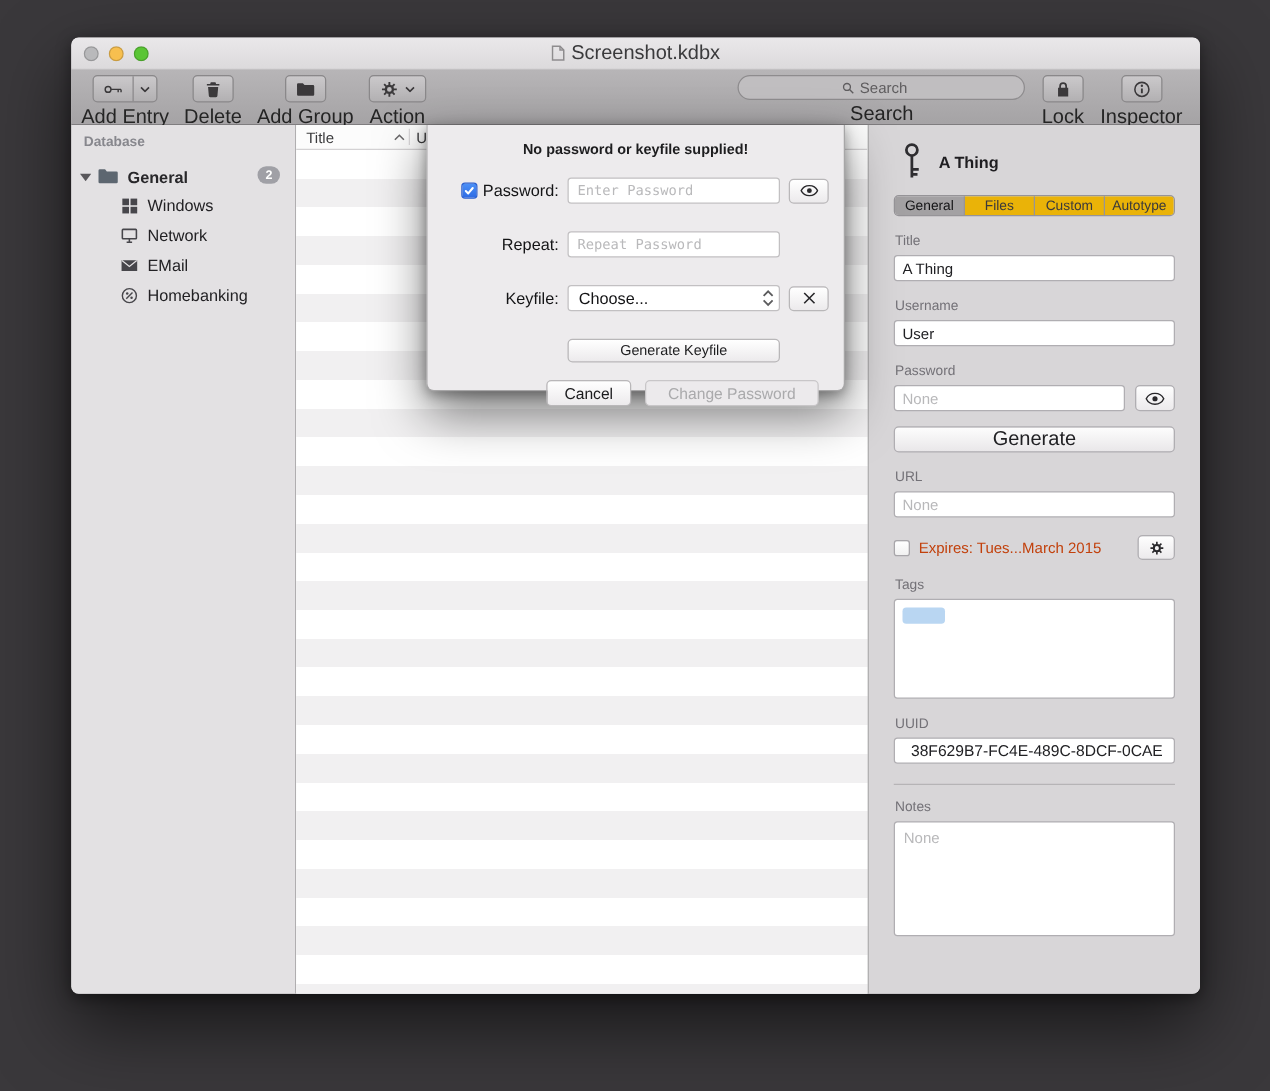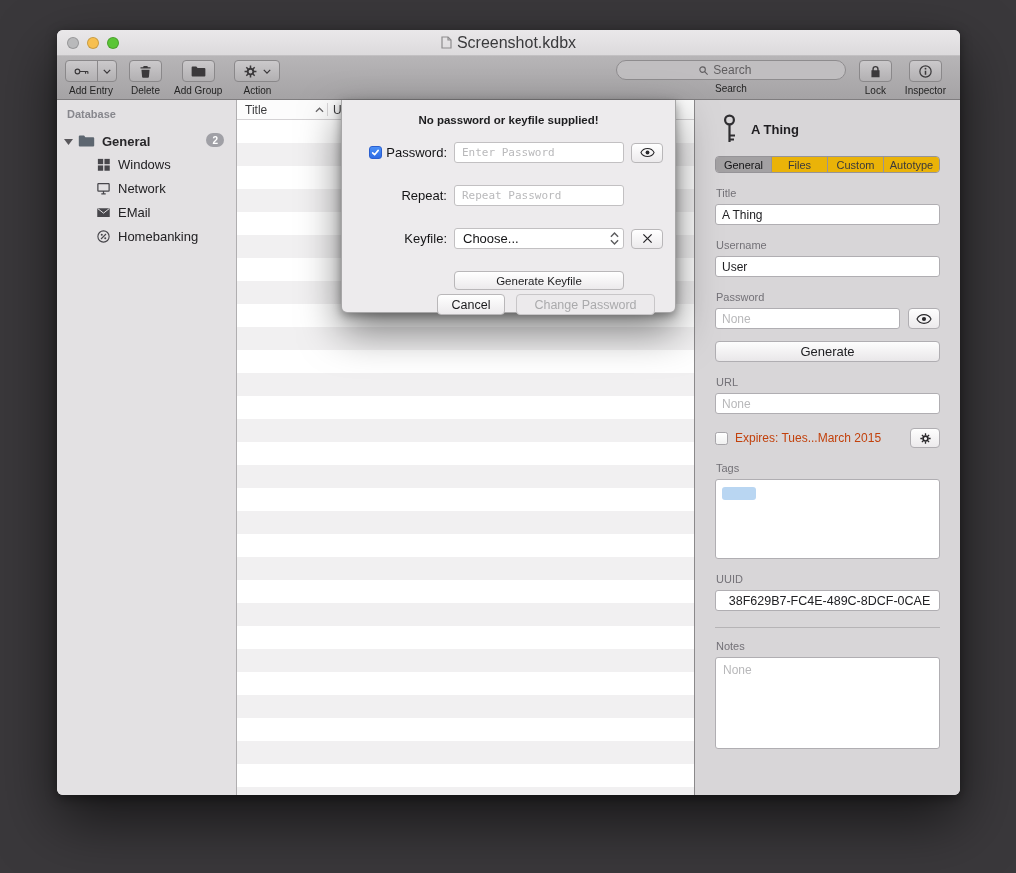--- a/index.html
+++ b/index.html
@@ -41,21 +41,21 @@
     border:1px solid #8a888a; border-radius:4px;
     display:flex; align-items:center; justify-content:center;
     padding:0 8px; color:#3b393b; cursor:default;
   }
   .tb-btn svg { width:15px; height:15px; display:block; }
   .tb-btn .caret svg { width:8px; height:5px; }
   .tb-btn.split { padding:0; }
   .tb-btn.split .seg-main { padding:0 8px; display:flex; align-items:center; height:100%; }
   .tb-btn.split .seg-caret { padding:0 5px; display:flex; align-items:center; height:100%; border-left:1px solid #8a888a; }
   .tb-btn.combo { gap:5px; }
-  .tb-label { font-size:10px; color:#242424; margin-top:3px; white-space:nowrap; }
+  .tb-label { font-size:16px; color:#242424; margin-top:3px; white-space:nowrap; }
   .tb-right { margin-left:auto; display:flex; align-items:flex-start; gap:13px; }
   .search-item { display:flex; flex-direction:column; align-items:center; }
   .search-field {
     width:230px; height:20px; border-radius:10px;
     background:#c0bec0; border:1px solid #8e8c8e;
     display:flex; align-items:center; justify-content:center; gap:4px;
     color:#5f5d5f;
   }
   .search-field svg { width:11px; height:11px; }
   .search-field input {
@@ -128,21 +128,21 @@
     border:1px solid #b0aeb2; border-radius:4px;
     background:linear-gradient(#fefefe,#eceaec);
     display:flex; align-items:center; justify-content:center; color:#29282b;
   }
   .small-btn svg { width:16px; height:12px; display:block; }
   .small-btn.gear svg { width:13px; height:13px; }
   .wide-btn {
     width:100%; height:21px; margin-top:12px;
     border:1px solid #b0aeb2; border-radius:4px;
     background:linear-gradient(#fdfdfd,#e9e7e9);
-    font-size:13px; color:#212124;
+    font-size:16px; color:#212124;
     display:flex; align-items:center; justify-content:center;
   }
   .expires-row { display:flex; align-items:center; gap:7px; margin-top:14px; }
   .checkbox {
     width:13px; height:13px; flex:0 0 auto;
     border:1px solid #a8a6aa; border-radius:2.5px;
     background:linear-gradient(#ffffff,#f1f1f1);
   }
   .expires-label { font-size:12px; color:#c2410c; flex:1; white-space:nowrap; overflow:hidden; }
   .expires-row .small-btn { width:30px; height:20px; }
@@ -198,21 +198,21 @@
   }
   .popup-btn .popup-text { flex:1; }
   .popup-btn svg { width:9px; height:15px; display:block; color:#5c5c5e; }
   .genkey-row { margin-bottom:0; }
   .genkey-btn {
     height:19px; border:1px solid #b9b7b9; border-radius:4px;
     background:linear-gradient(#ffffff,#eceaec);
     font-size:11.5px; color:#1d1d1f;
     display:flex; align-items:center; justify-content:center;
   }
-  .sheet-actions { display:flex; justify-content:flex-end; gap:11px; margin-top:4px; }
+  .sheet-actions { display:flex; justify-content:flex-end; gap:11px; margin-top:14px; }
   .btn {
     height:21px; border-radius:4px; border:1px solid #b9b7b9;
     background:linear-gradient(#ffffff,#eceaec);
     font-size:12.5px; color:#1b1b1d;
     display:flex; align-items:center; justify-content:center;
   }
   .btn-cancel { width:68px; }
   .btn-change { width:139px; color:#aaaaac; background:#eceaec; border-color:#c8c6c8; }
 </style>
 </head>

